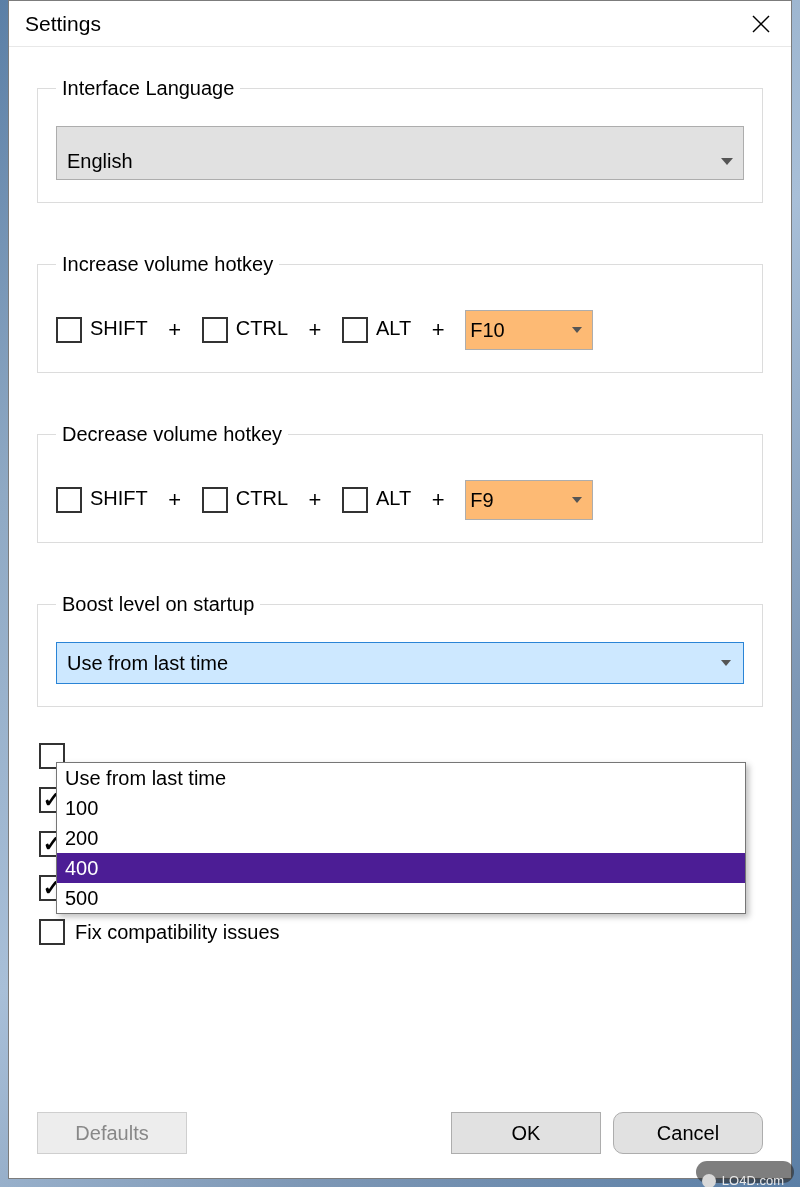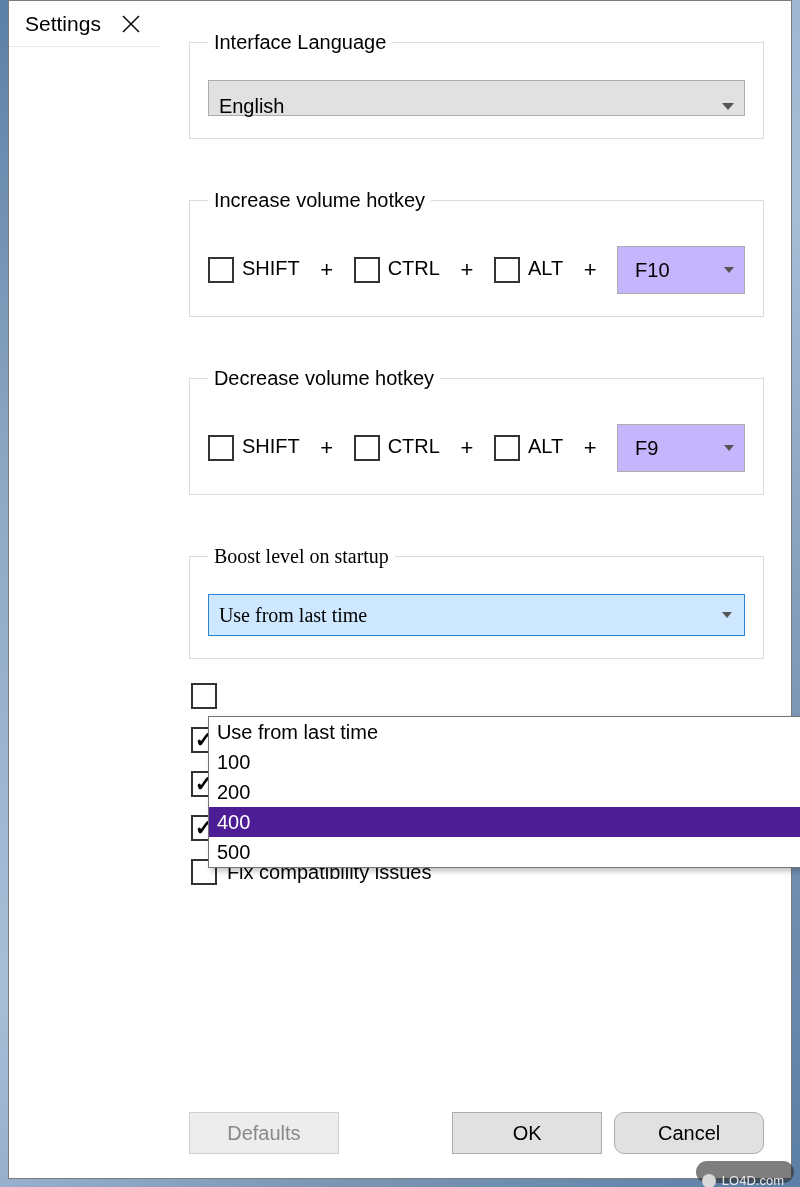--- a/index.html
+++ b/index.html
@@ -17,21 +17,21 @@
 
   .dialog {
     position: absolute;
     left: 8px;
     top: 0;
     width: 784px;
     height: 1179px;
     background: #ffffff;
     border: 1px solid #7c7c7c;
     display: flex;
-    flex-direction: row;
+    flex-direction: column;
   }
 
   .titlebar {
     height: 46px;
     display: flex;
     align-items: center;
     padding: 0 0 0 16px;
     border-bottom: 1px solid #e8e8e8;
   }
   .titlebar-title { flex: 1; font-size: 21px; }
@@ -57,26 +57,26 @@
     border: 1px solid #dcdcdc;
     margin: 0 0 50px 0;
     padding: 26px 18px 22px 18px;
     position: relative;
   }
   fieldset.group legend {
     padding: 0 6px;
     font-size: 20px;
     color: #000;
   }
-  fieldset.group.boost { margin-bottom: 24px; font-family: Liberation Serif, serif; }
+  fieldset.group.boost { margin-bottom: 36px; }
 
   .lang-select {
     display: flex;
     align-items: center;
-    height: 36px;
+    height: 54px;
     background: #e1e1e1;
     border: 1px solid #adadad;
     padding: 16px 10px 0 10px;
     cursor: pointer;
   }
   .lang-select span { flex: 1; }
 
   .hotkey-row {
     display: flex;
     align-items: center;
@@ -107,25 +107,25 @@
     font-weight: 600;
   }
   .plus {
     width: 42px;
     text-align: center;
     font-size: 22px;
   }
   .fkey {
     display: flex;
     align-items: center;
-    height: 48px;
+    height: 40px;
     min-width: 128px;
-    background: #c4b5fd;
+    background: #fdba74;
     border: 1px solid #adadad;
-    padding: 0 10px 0 17px;
+    padding: 0 10px 0 4px;
     cursor: pointer;
   }
   .fkey span { flex: 1; }
 
   .boost-select {
     display: flex;
     align-items: center;
     height: 42px;
     background: #cde8ff;
     border: 1px solid #2a84d6;

